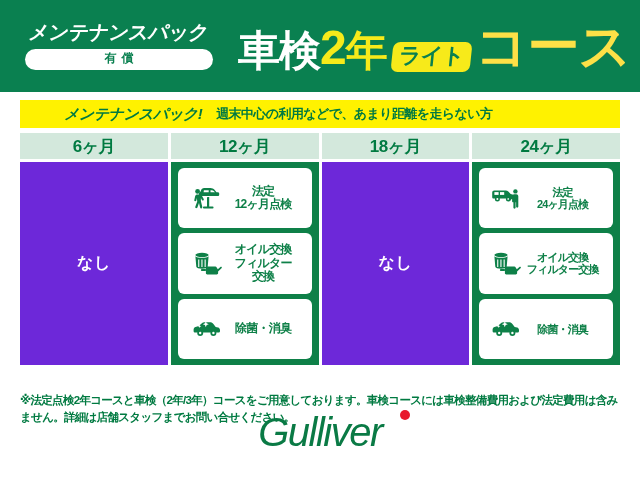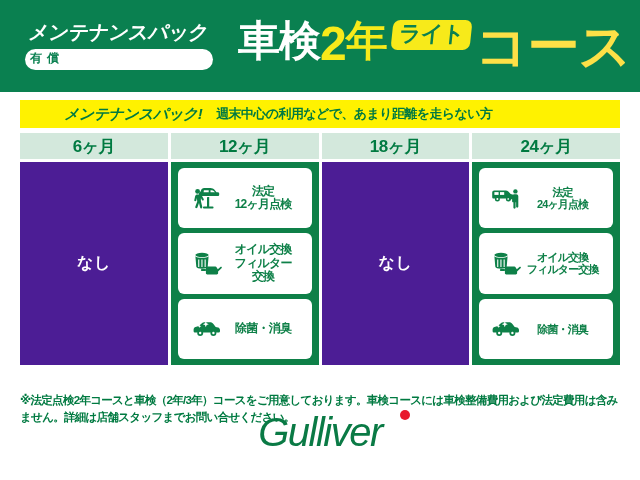--- a/index.html
+++ b/index.html
@@ -56,27 +56,27 @@
     margin-top: 7px;
     background: #ffffff;
     color: #0a8050;
     border-radius: 999px;
     font-size: 12px;
     font-weight: bold;
     letter-spacing: 5px;
     text-indent: 5px;
     padding: 3px 0 4px 0;
     width: 188px;
-    text-align: left;
+    text-align: center;
     line-height: 1.1;
   }
 
   .course-block {
     display: flex;
-    align-items: flex-start;
+    align-items: flex-end;
     margin-left: 14px;
     flex: 1;
     white-space: nowrap;
   }
   .course-main {
     color: #ffffff;
     font-size: 42px;
     font-weight: bold;
     line-height: 1;
     letter-spacing: -1px;
@@ -175,21 +175,21 @@
   }
   .col-body {
     flex: 1;
     margin-top: 3px;
     display: flex;
     flex-direction: column;
     align-items: center;
     justify-content: center;
   }
   .col-body.empty {
-    background: #4c1d95;
+    background: #6d28d9;
   }
   .col-body.filled {
     background: #0e8048;
     padding: 6px 7px;
     gap: 5px;
     box-sizing: border-box;
     justify-content: flex-start;
   }
   .none-label {
     color: #ffffff;

